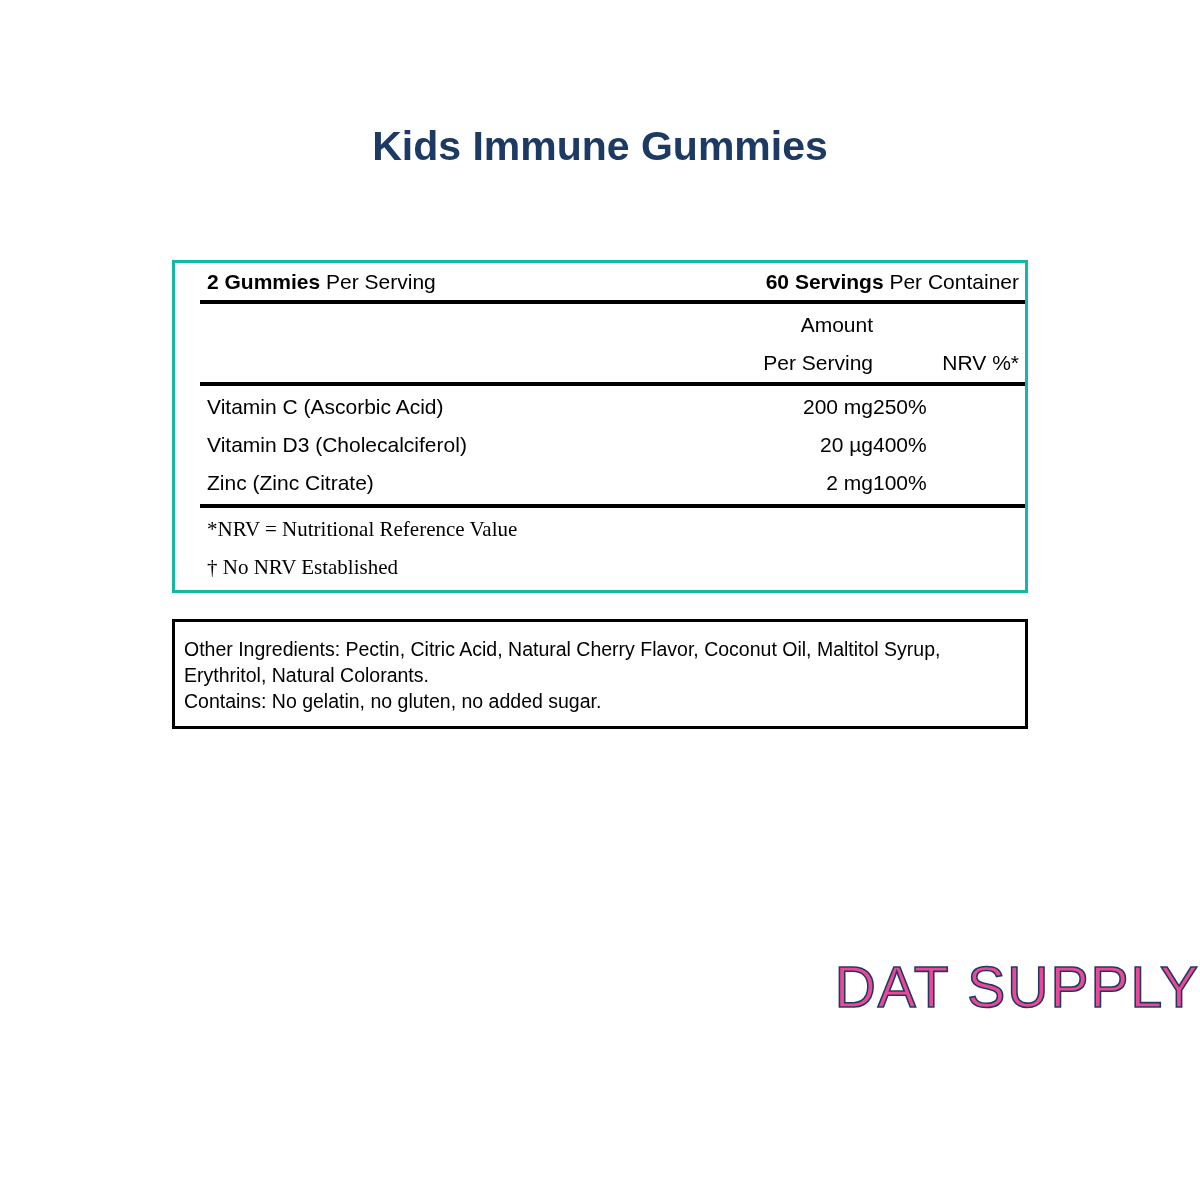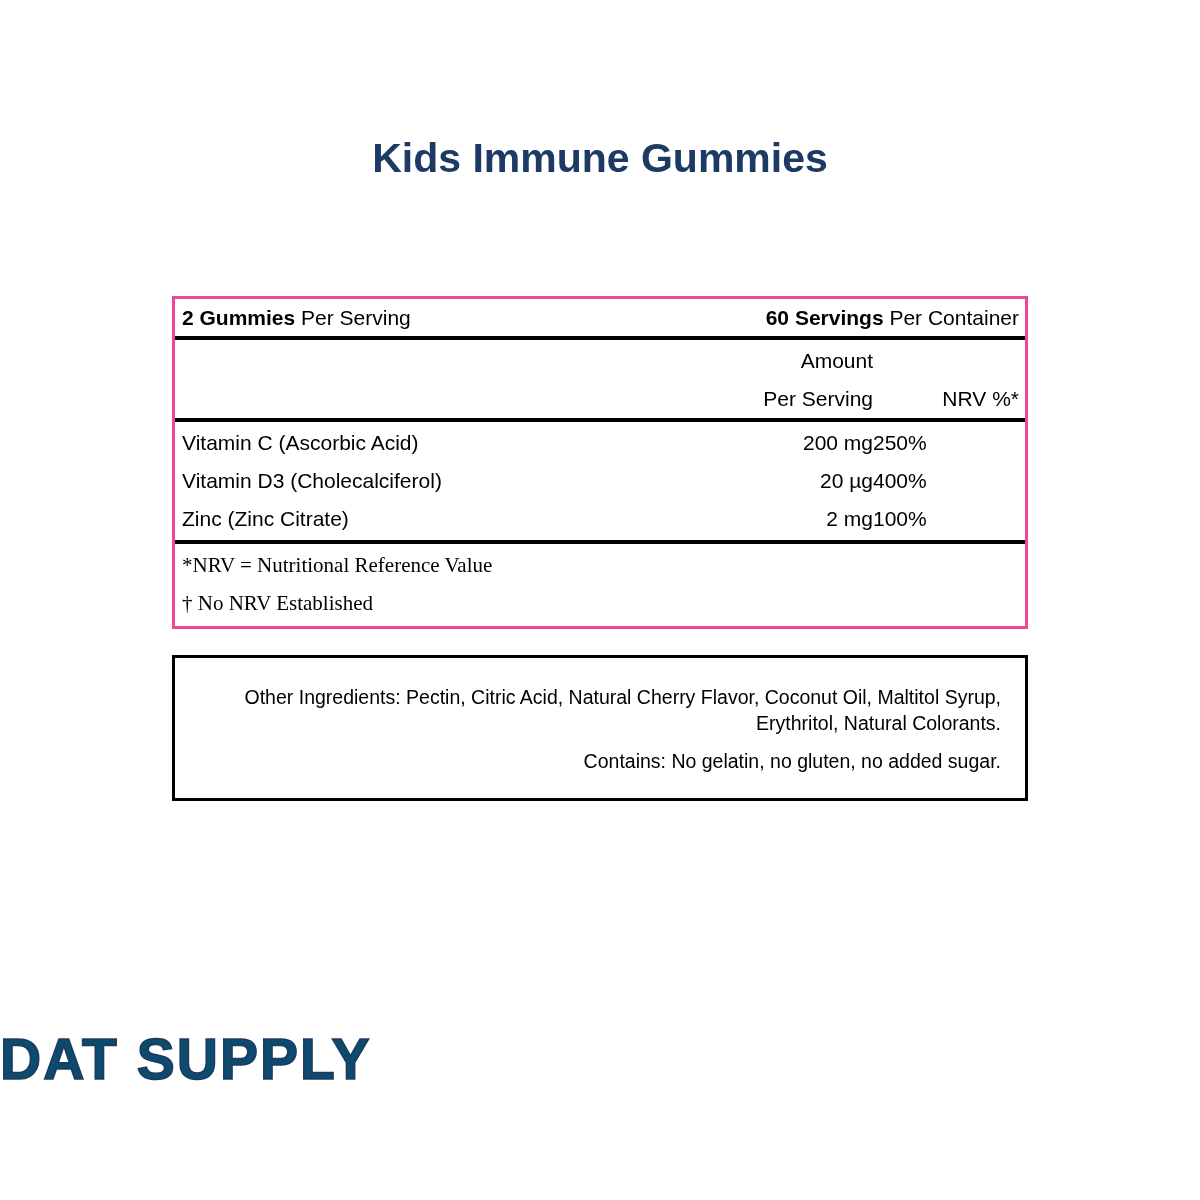--- a/index.html
+++ b/index.html
@@ -11,36 +11,37 @@
     width: 1200px;
     height: 1200px;
     position: relative;
     font-family: "Liberation Sans", sans-serif;
     color: #000000;
     overflow: hidden;
   }
 
   
   .product-title {
-    margin: 16px;
+    margin: 4px;
     padding-top: 119px;
     text-align: center;
     font-size: 41px;
     line-height: 46px;
     font-weight: bold;
     color: #1c3a63;
   }
 
   
   .sf {
     box-sizing: border-box;
     width: 856px;
-    margin: 115px auto 0 auto;
-    border: 3px solid #ec4899;
+    margin: 91px auto 0 auto;
+    border: 3px solid #14b8a6;
     font-size: 21px;
+    padding-left: 25px;
   }
   .sf-serving {
     display: flex;
     justify-content: space-between;
     align-items: center;
     padding: 5px 6px 4px 7px;
     border-bottom: 4px solid #000;
     line-height: 28px;
   }
   .b { font-weight: bold; }
@@ -81,31 +82,31 @@
   
   .oi {
     box-sizing: border-box;
     width: 856px;
     margin: 26px auto 0 auto;
     border: 3px solid #000;
     padding: 14px 12px 12px 9px;
     font-size: 19.5px;
     line-height: 26px;
   }
-  .oi p { margin: 12px; text-align: right; }
+  .oi p { margin: 0; }
 
   
   .brand-logo {
     margin-top: 228px;
-    text-align: left;
+    text-align: right;
     font-size: 57px;
     line-height: 60px;
-    font-weight: bold;
+    font-weight: normal;
     letter-spacing: 2px;
-    color: #0c4a6e;
+    color: #ec4899;
     -webkit-text-stroke: 1.6px #1e3a5f;
   }
 </style>
 </head>
 <body>
 
 <main>
 
   <h1 class="product-title">Kids Immune Gummies</h1>
 

